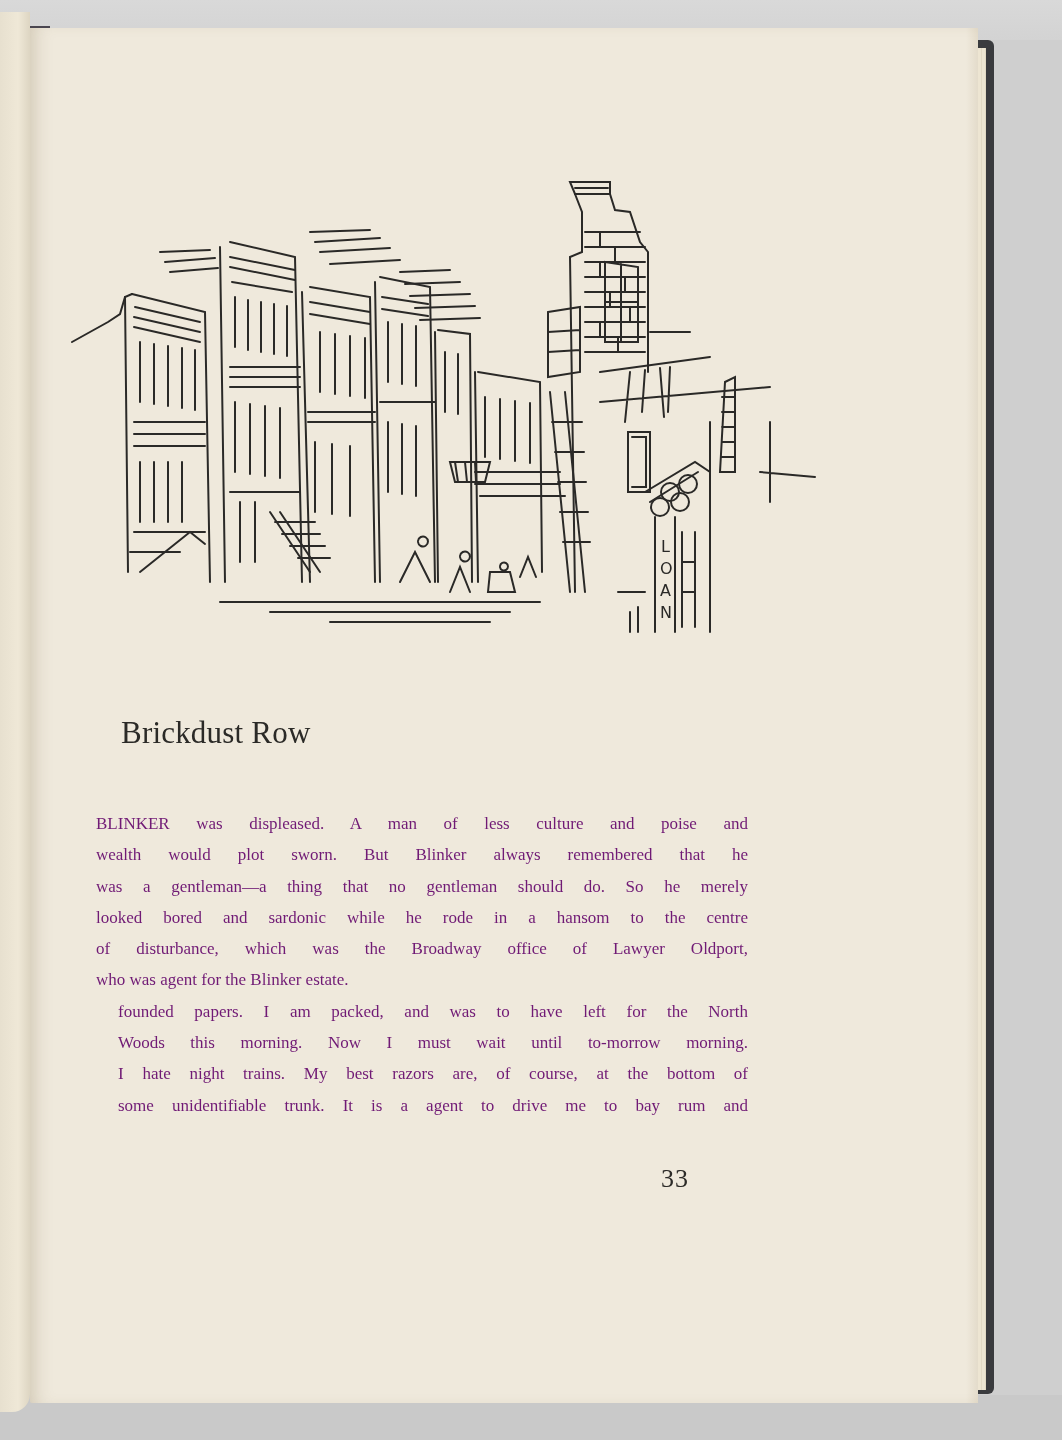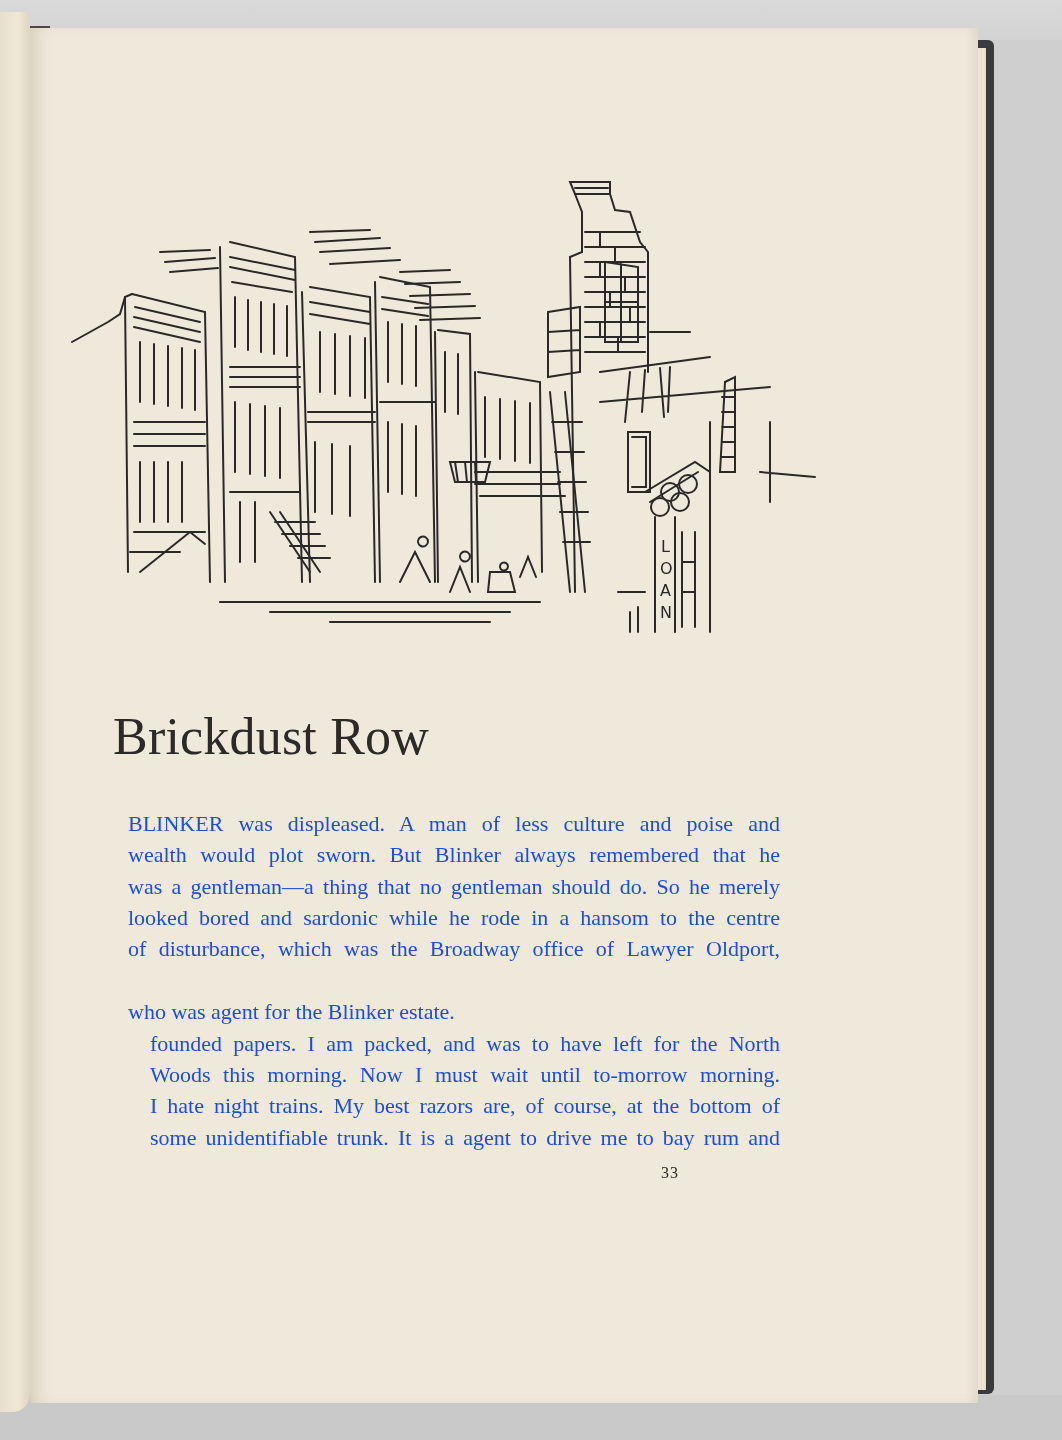--- a/index.html
+++ b/index.html
@@ -41,36 +41,36 @@
     }
     .page::after {
       content: ""; position: absolute; right: 0; top: 0; width: 12px; height: 100%;
       background: linear-gradient(90deg, rgba(0,0,0,0), rgba(160,140,100,0.15));
     }
     .illustration {
       position: absolute; left: 70px; top: 172px; width: 750px; height: 462px;
     }
     .chapter-title {
       position: absolute; left: 112px; top: 706px;
-      font-size: 52px; color: #2b2a27; letter-spacing: 0.2px;
+      font-size: 31px; color: #2b2a27; letter-spacing: 0.2px;
       font-family: "Liberation Serif", "DejaVu Serif", serif;
-      font-weight: normal; margin: 1px;
+      font-weight: normal; margin: 9px;
     }
     .body-text {
-      position: absolute; left: 128px; top: 808px; width: 652px;
-      font-size: 22px; line-height: 31.3px; color: #1d4ed8;
+      position: absolute; left: 96px; top: 808px; width: 652px;
+      font-size: 17px; line-height: 31.3px; color: #701a75;
       text-align: justify;
     }
     .body-text p { margin: 0; }
     .body-text p.indent { text-indent: 22px; }
     .line { display: block; text-align: justify; text-align-last: justify; white-space: nowrap; }
-    .line.last { text-align-last: left; margin-top: 32px; }
+    .line.last { text-align-last: left; }
     .page-number {
       position: absolute; left: 661px; top: 1164px;
-      font-size: 16px; color: #2c2b28; letter-spacing: 1px;
+      font-size: 26px; color: #2c2b28; letter-spacing: 1px;
     }
   </style>
 </head>
 <body>
 
 <div class="backdrop-top"></div>
 <div class="backdrop-bottom"></div>
 <div class="cover"></div>
 <div class="page-block"></div>
 <div class="left-page"></div>

